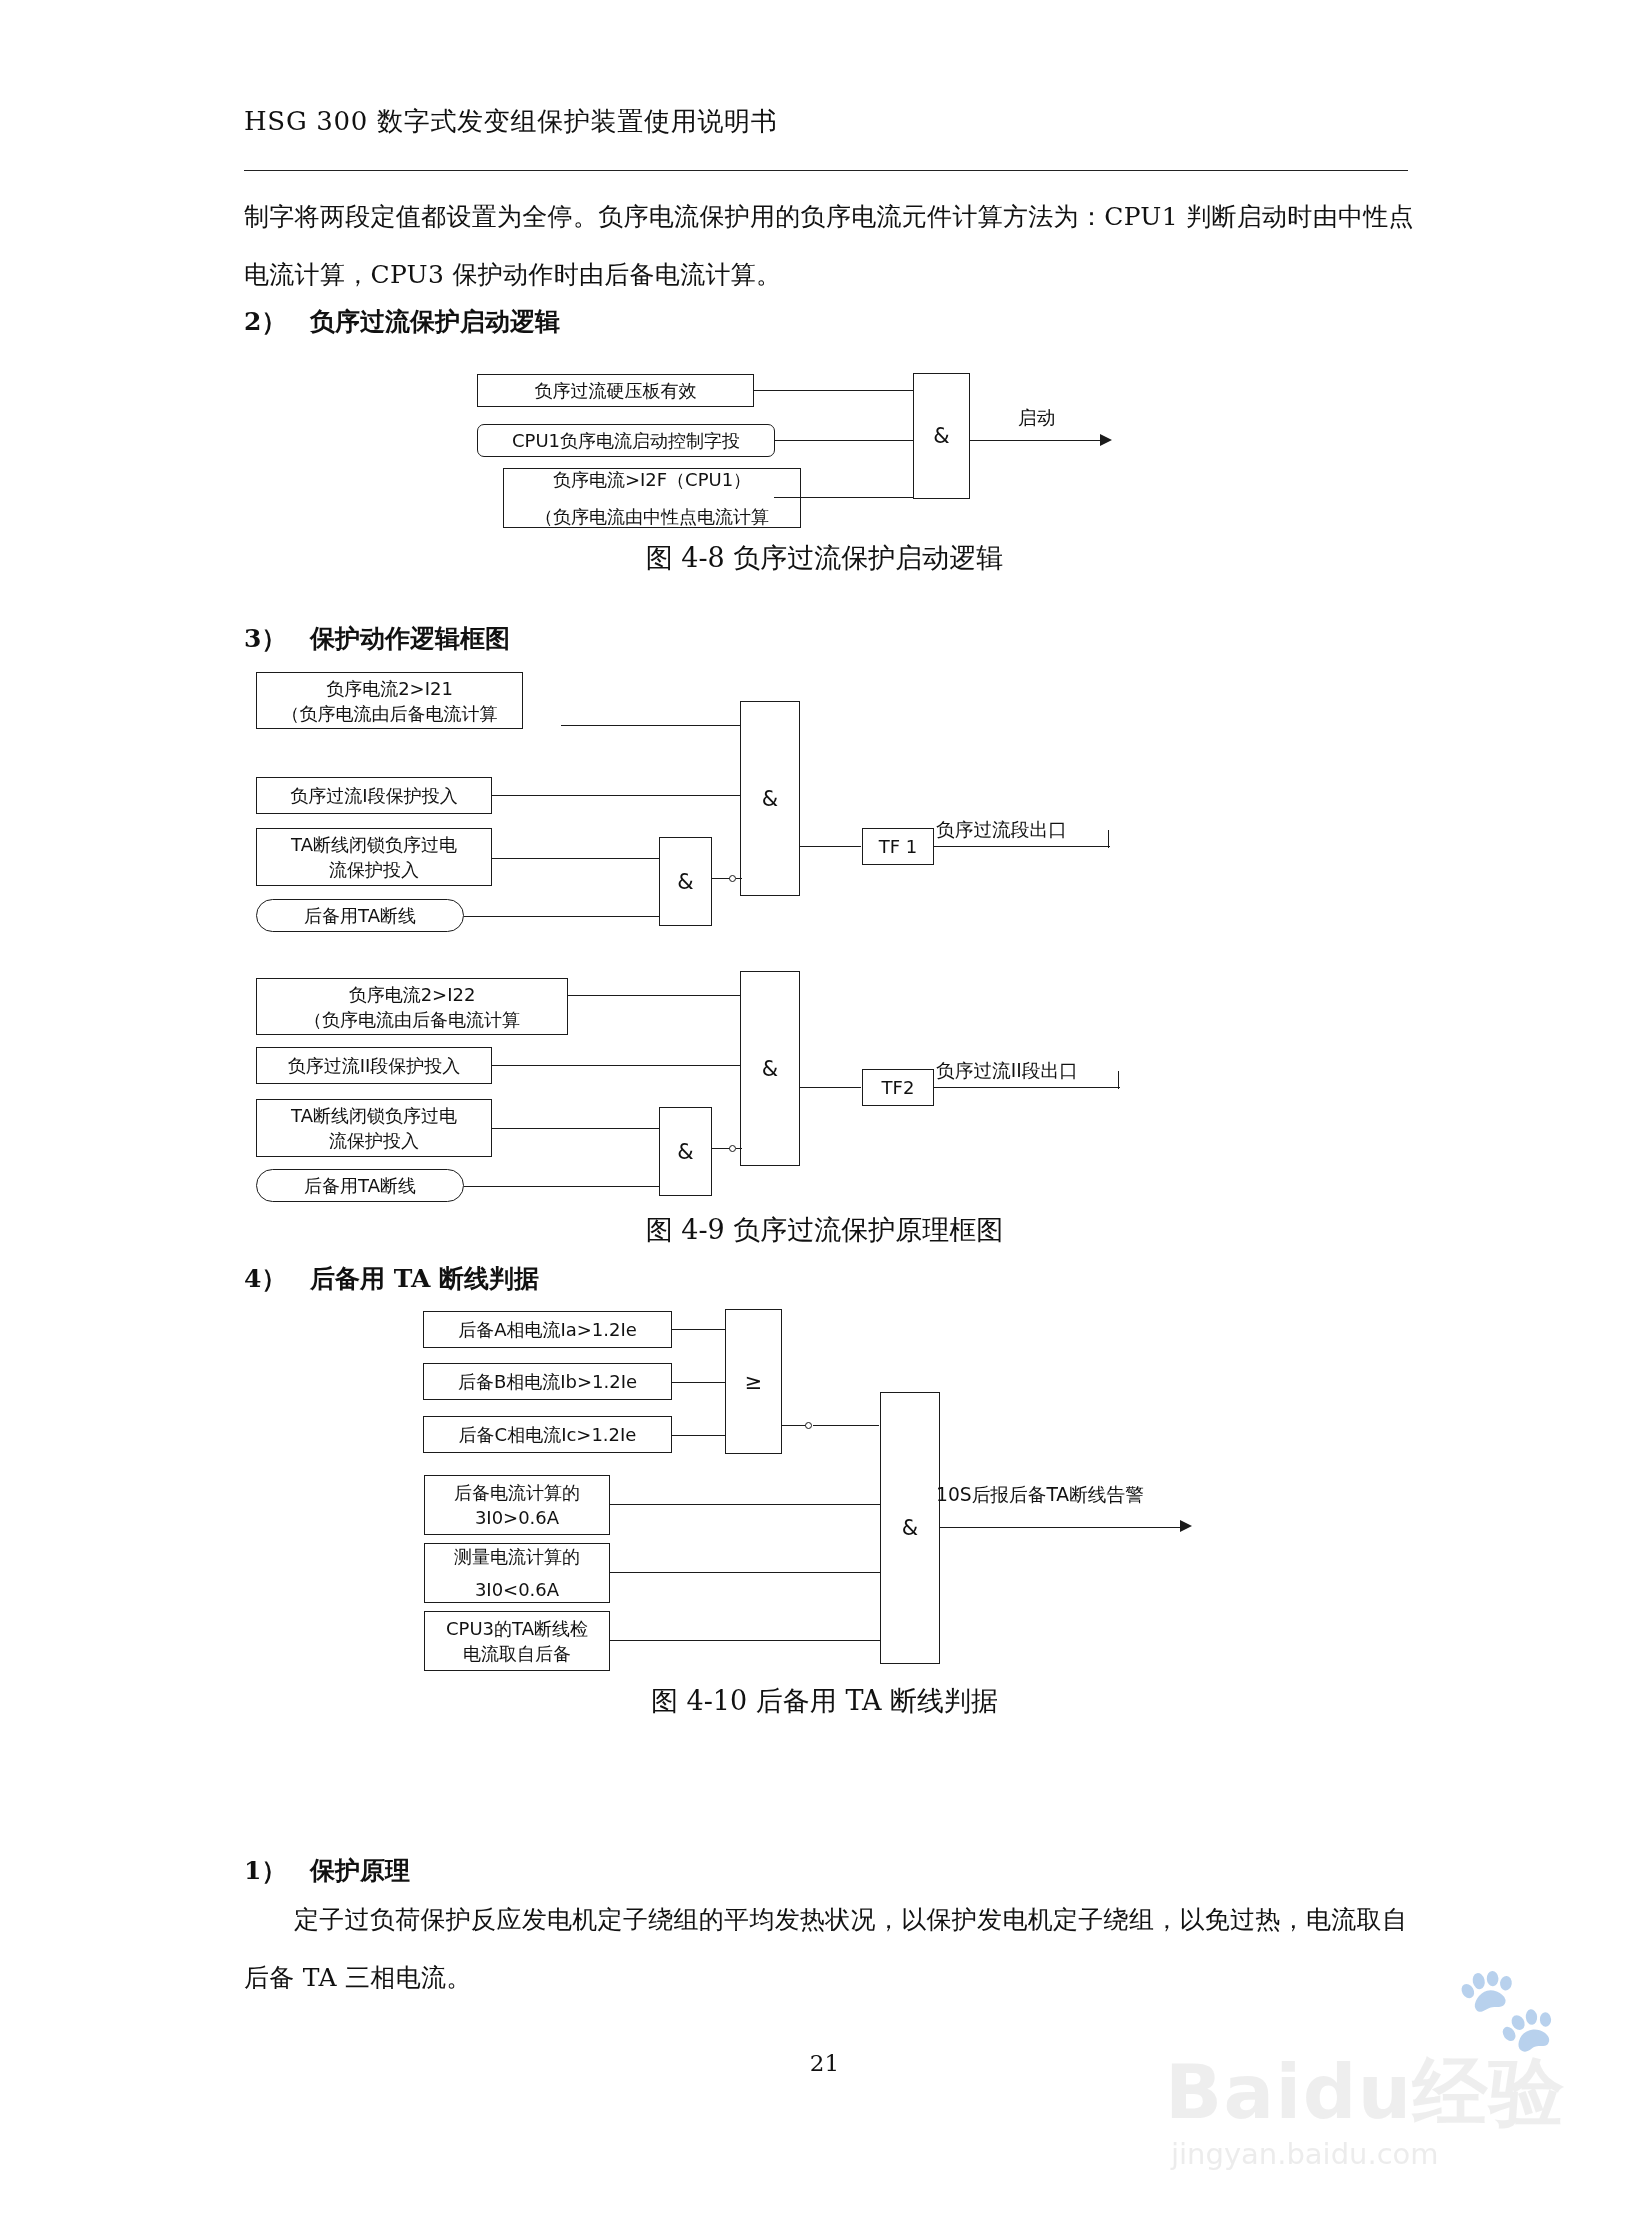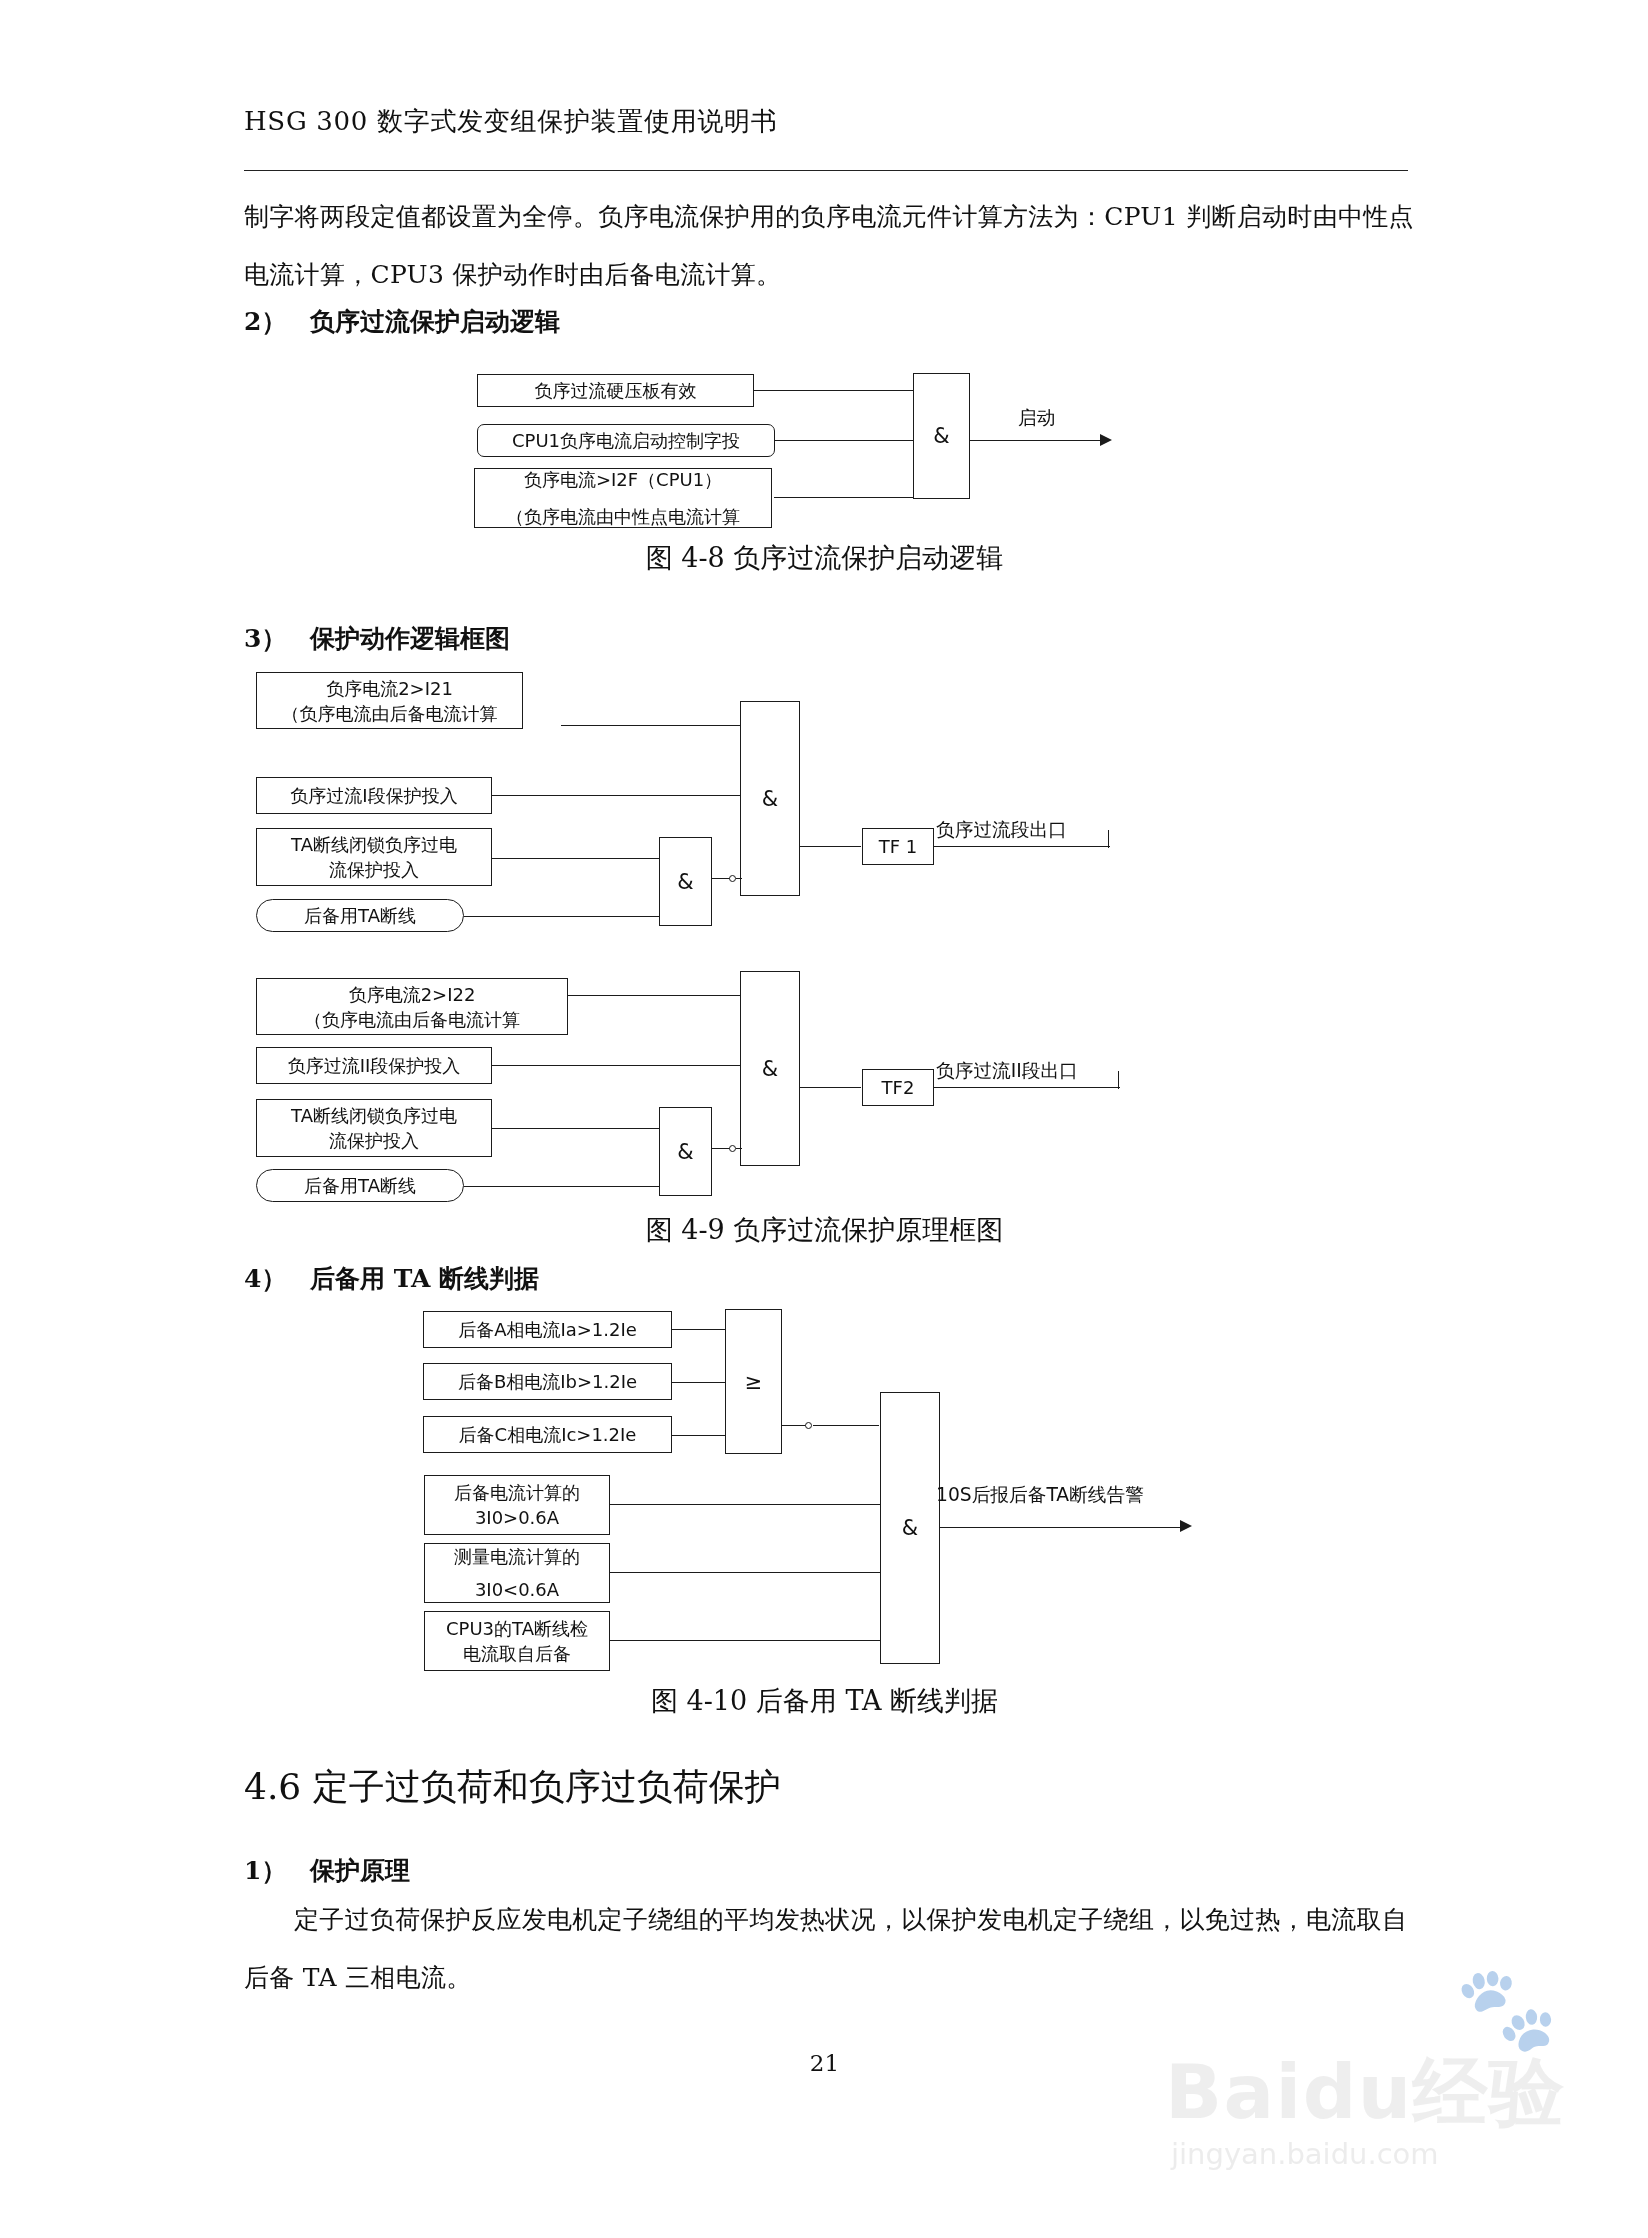--- a/index.html
+++ b/index.html
@@ -127,21 +127,21 @@
   <div class="para p1">制字将两段定值都设置为全停。负序电流保护用的负序电流元件计算方法为：CPU1 判断启动时由中性点电流计算，CPU3 保护动作时由后备电流计算。</div>
 
   <div class="listitem" style="left:244px; top:305px;">
     <span class="li-num">2）</span><span>负序过流保护启动逻辑</span>
   </div>
 
   <div class="dg">
 
     <div class="bx" style="left:477px; top:374px; width:277px; height:33px;">负序过流硬压板有效</div>
     <div class="bx" style="left:477px; top:424px; width:298px; height:33px;border-radius:7px;">CPU1负序电流启动控制字投</div>
-    <div class="bx two" style="left:474px; top:468px; width:298px; height:60px; flex-direction:column;gap:12px;">
+    <div class="bx two" style="left:503px; top:468px; width:298px; height:60px; flex-direction:column;gap:12px;">
       <span>负序电流&gt;I2F（CPU1）</span>
       <span>（负序电流由中性点电流计算</span>
     </div>
 
     <div class="ln lnh" style="left:754px; top:390px; width:159px;"></div>
     <div class="ln lnh" style="left:774px; top:440px; width:139px;"></div>
     <div class="ln lnh" style="left:774px; top:497px; width:139px;"></div>
 
     <div class="gate" style="left:913px; top:373px; width:57px; height:126px;">&amp;</div>
 
@@ -258,21 +258,20 @@
 
     <div class="gate" style="left:880px; top:1392px; width:60px; height:272px;">&amp;</div>
 
     <div class="ln lnh" style="left:939px; top:1527px; width:242px;"></div>
     <div class="arrow" style="left:1180px; top:1520px;"></div>
     <div class="lbl" style="left:936px; top:1482px;">10S后报后备TA断线告警</div>
   </div>
 
   <div class="figcap" style="left:478px; top:1683px; width:693px;">图 4-10  后备用 TA 断线判据</div>
 
-  <div class="h2" style="left:244px; top:1763px;">4.6 定子过负荷和负序过负荷保护</div>
 
   <div class="listitem" style="left:244px; top:1854px;">
     <span class="li-num">1）</span><span>保护原理</span>
   </div>
 
   <div class="para" style="left:244px; top:1891px; width:1171px; text-indent:50px;">定子过负荷保护反应发电机定子绕组的平均发热状况，以保护发电机定子绕组，以免过热，电流取自后备 TA 三相电流。</div>
 
   <div class="pagenum">21</div>
 
   <div class="wm">

